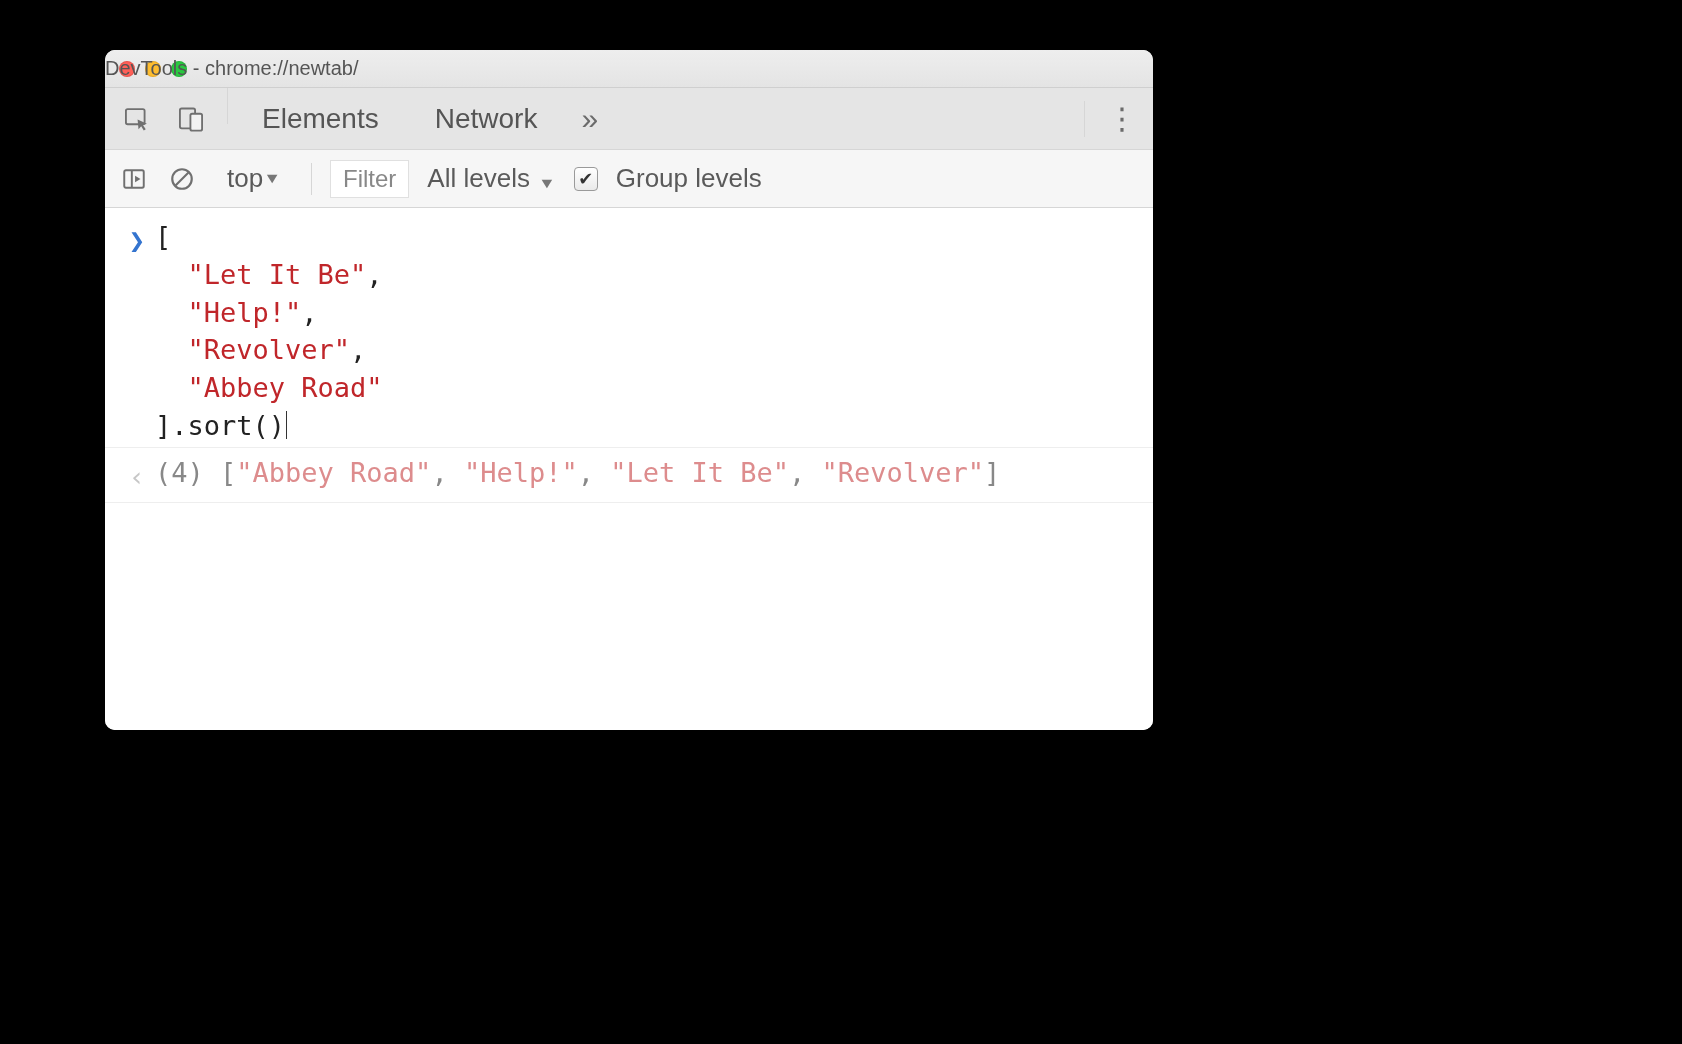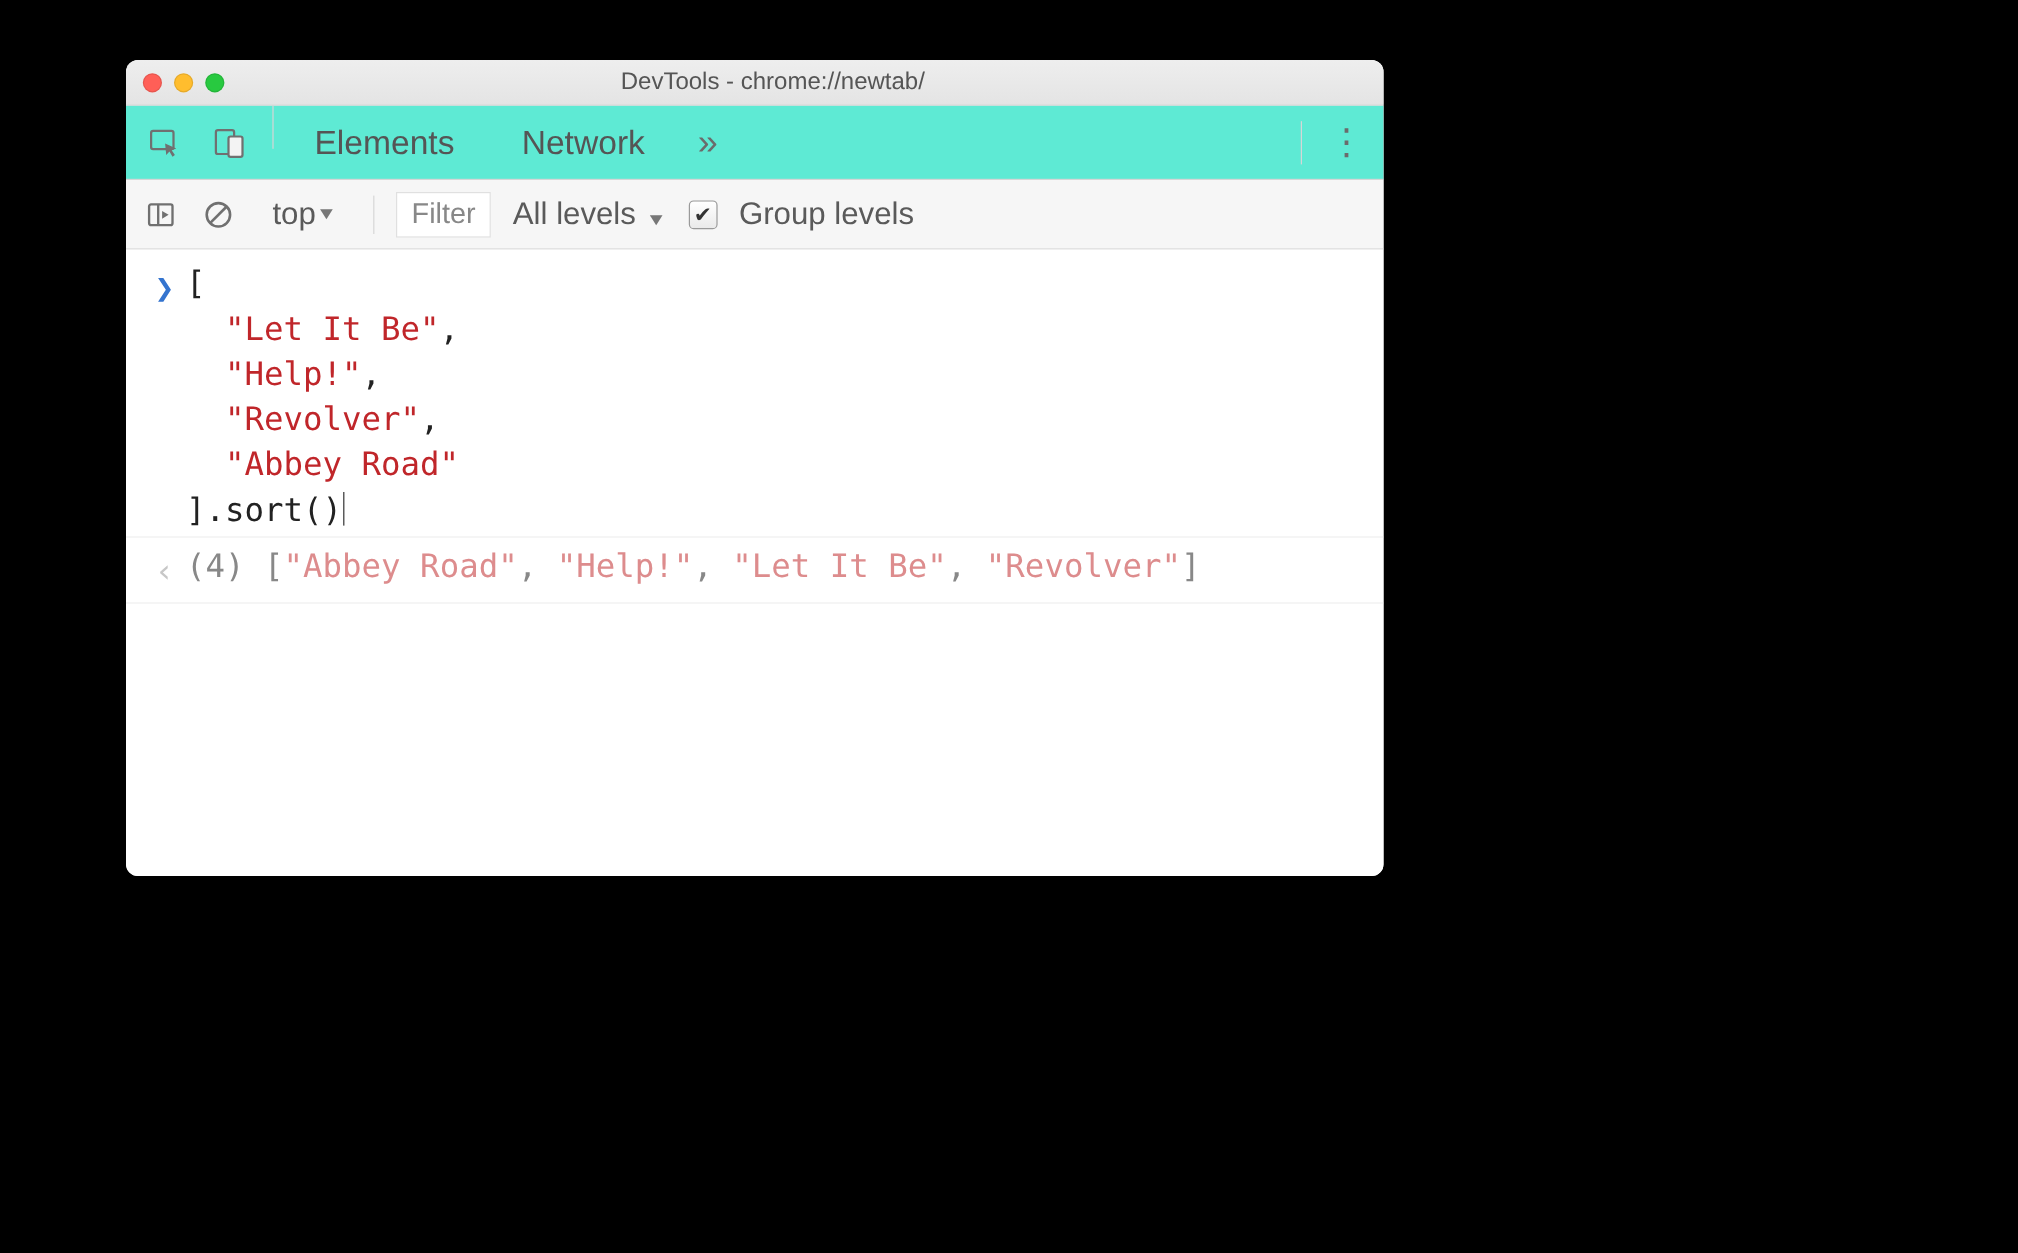--- a/index.html
+++ b/index.html
@@ -33,29 +33,28 @@
     padding: 0 14px;
     position: relative;
     flex: 0 0 auto;
   }
   .traffic { display:flex; gap:10px; align-items:center; }
   .dot { width:16px; height:16px; border-radius:50%; }
   .dot.red { background:#ff5f57; box-shadow: inset 0 0 0 1px rgba(0,0,0,.1);}
   .dot.yellow { background:#ffbd2e; box-shadow: inset 0 0 0 1px rgba(0,0,0,.1);}
   .dot.green { background:#28c940; box-shadow: inset 0 0 0 1px rgba(0,0,0,.1);}
   .titlebar-title {
-    position:absolute; left:0; right:0; text-align:center;
+    position:absolute; left:0; right:0; text-align:left;
     font-size: 20px; color:#555; font-weight:400;
     pointer-events:none;
-    padding-left:30px;
   }
   
   .tabstrip {
     height: 62px;
-    background: #5eead4;
+    background: #e5e5e5;
     border-bottom: 1px solid #d6d6d6;
     display:flex; align-items:stretch;
     flex: 0 0 auto;
   }
   .ts-left { display:flex; align-items:center; padding:0 0 0 16px; gap:22px;}
   .ts-icon { width:32px; height:32px; display:flex; align-items:center; justify-content:center; color:#707070; cursor:pointer;}
   .ts-icon svg { width:28px; height:28px; }
   .ts-sep { width:1px; height:36px; background:#d6d6d6; margin:0 6px 0 20px;}
   .tabs { display:flex; align-items:stretch; }
   .tab {

